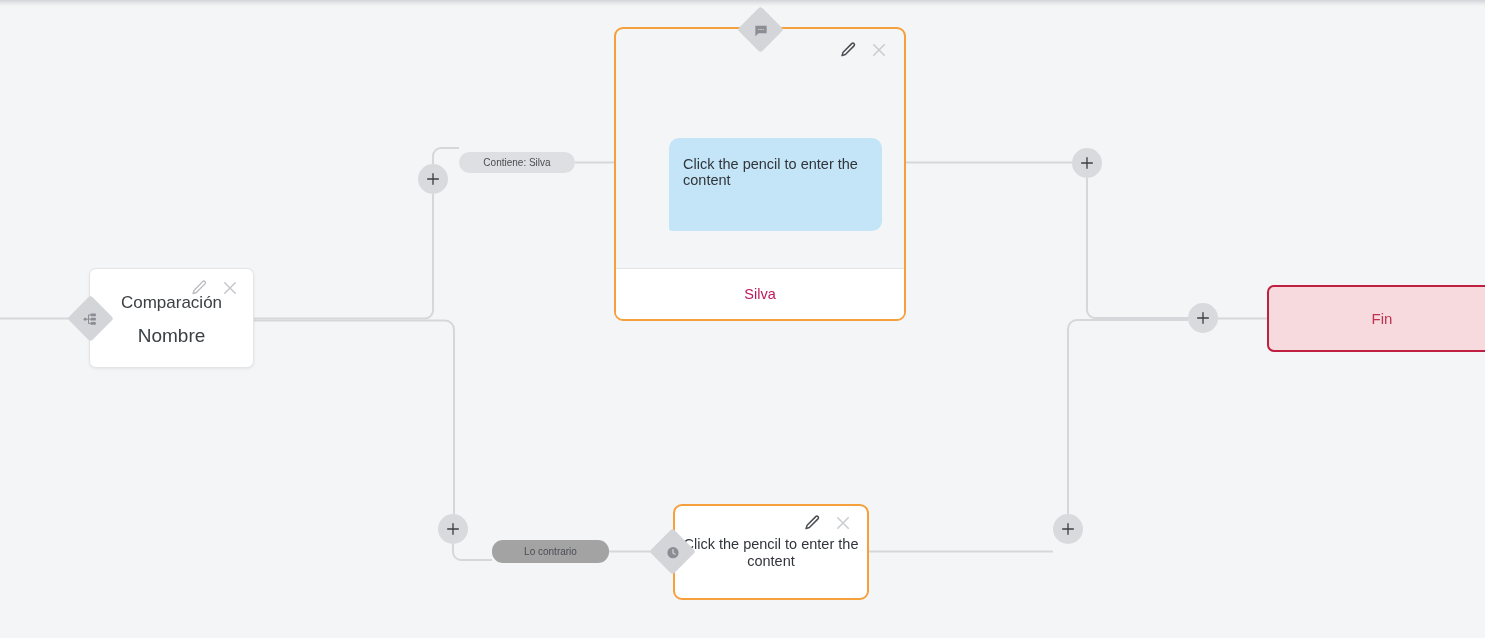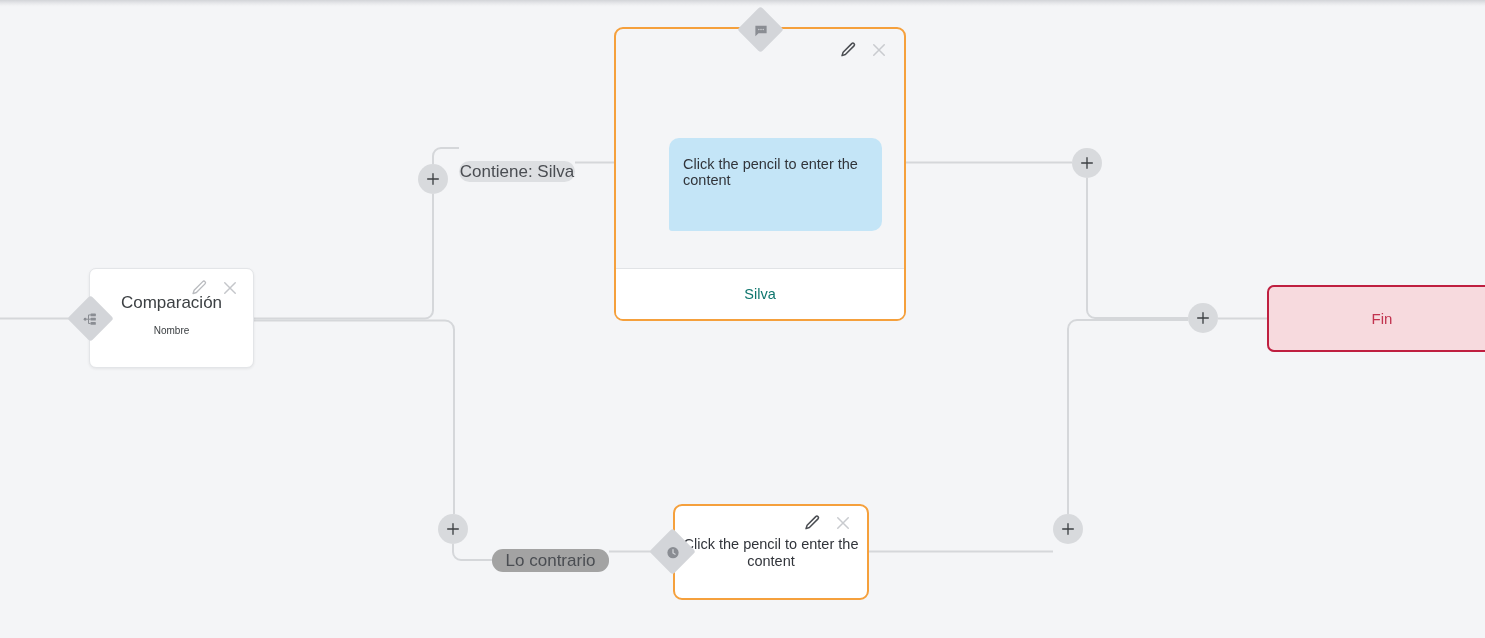--- a/index.html
+++ b/index.html
@@ -49,21 +49,21 @@
     position: absolute;
     left: 0; right: 0; top: 24px;
     text-align: center;
     font-size: 17px;
     color: #3c4043;
   }
   .cmp-sub {
     position: absolute;
     left: 0; right: 0; top: 56px;
     text-align: center;
-    font-size: 10px;
+    font-size: 19px;
     color: #3c4043;
   }
 
   
   .diamond {
     position: absolute;
     width: 33px; height: 33px;
     background: #d3d5d9;
     transform: rotate(45deg);
     border-radius: 3px;
@@ -106,21 +106,21 @@
     color: #31343a;
   }
   .card-footer {
     position: absolute;
     left: 0; right: 0; bottom: 0;
     height: 50px;
     background: #ffffff;
     border-top: 1px solid #e1e3e6;
     display: flex; align-items: center; justify-content: center;
     font-size: 14.5px;
-    color: #0f766e;
+    color: #be185d;
   }
 
   
   .orange-bot {
     left: 673px; top: 504px;
     width: 196px; height: 96px;
     background: #ffffff;
     border: 2px solid #f5a03c;
     border-radius: 9px;
   }
@@ -164,25 +164,24 @@
   .p2 { left: 438px; top: 514px; }
   .p3 { left: 1072px; top: 148px; }
   .p4 { left: 1188px; top: 303px; }
   .p5 { left: 1053px; top: 514px; }
 
   
   .edge-label {
     position: absolute;
     box-sizing: border-box;
     border-radius: 11px;
-    font-size: 17px;
+    font-size: 10px;
     color: #4a4d52;
     display: flex; align-items: center; justify-content: center;
     white-space: nowrap;
-    margin-top: 9px;
   }
   .lbl-contiene {
     left: 459px; top: 152px;
     width: 116px; height: 21px;
     background: #dddfe2;
   }
   .lbl-contrario {
     left: 492px; top: 540px;
     width: 117px; height: 23px;
     background: #a3a3a3;

